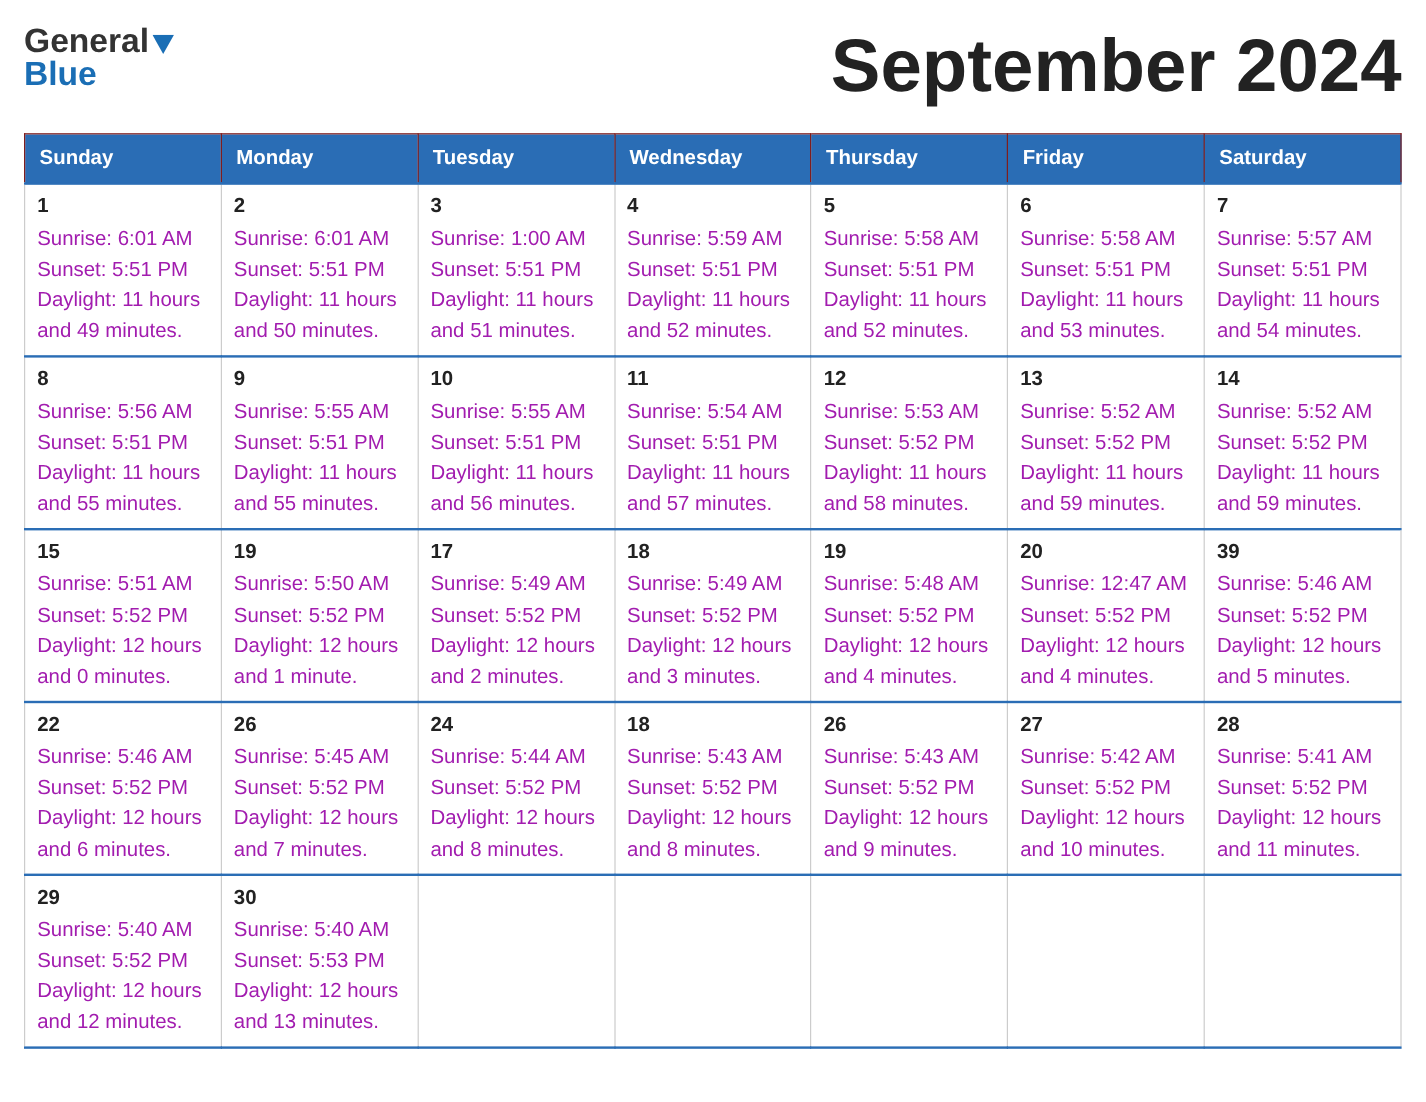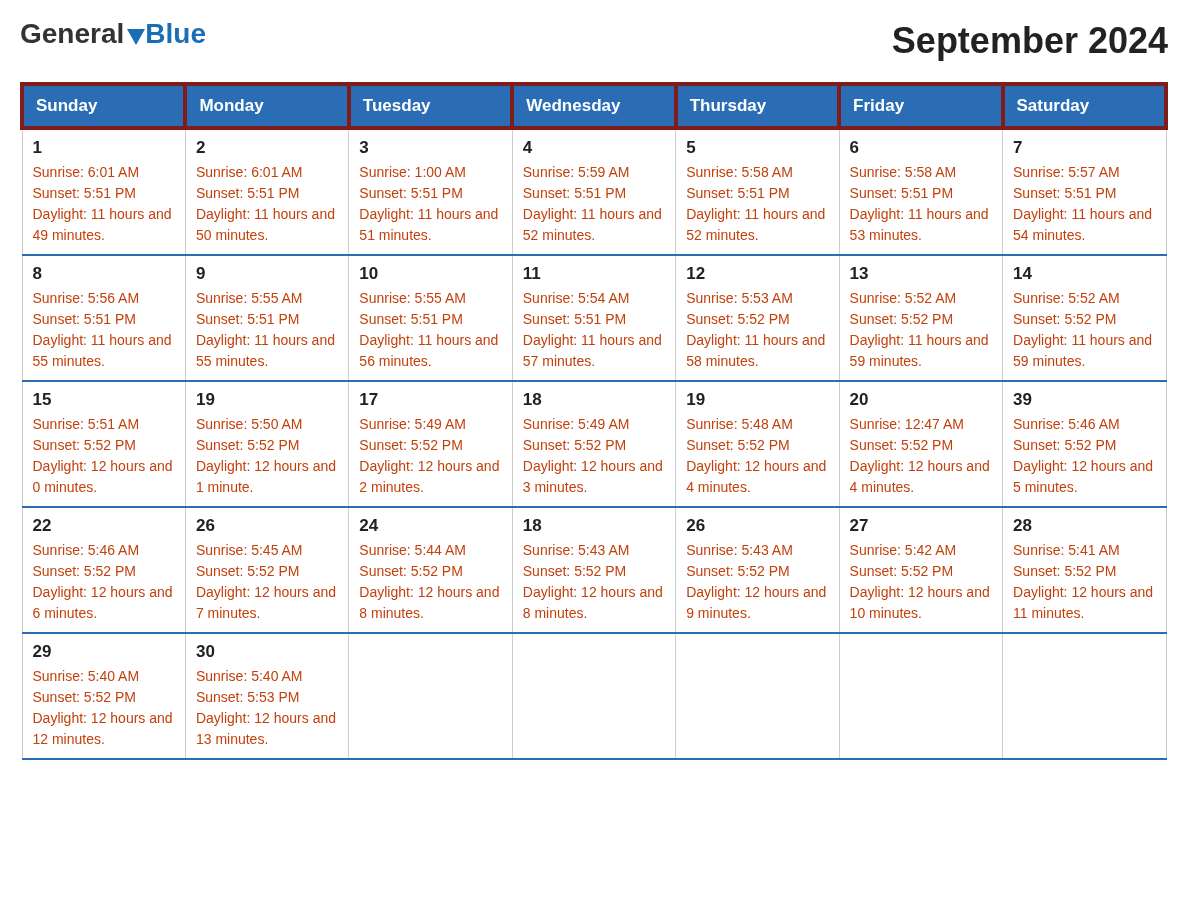--- a/index.html
+++ b/index.html
@@ -16,82 +16,82 @@
       align-items: flex-start;
       margin-bottom: 20px;
     }
     .logo {
       display: flex;
       align-items: center;
       gap: 2px;
     }
     .logo-text-block {
       display: flex;
-      flex-direction: row;
+      flex-direction: column;
       line-height: 1;
     }
     .logo-general-line {
       font-size: 28px;
       font-weight: bold;
       color: #333;
       display: flex;
       align-items: center;
     }
     .logo-blue-line {
       font-size: 28px;
       font-weight: bold;
       color: #1a6eb5;
     }
     .title-block {
       text-align: right;
     }
     .month-title {
-      font-size: 36px;
+      font-size: 62px;
       font-weight: bold;
       color: #222;
     }
     .location-title {
       font-size: 22px;
       color: #555;
       margin-top: 4px;
     }
     .calendar {
       width: 100%;
       border-collapse: collapse;
       border: 1.5px solid #888;
     }
     .calendar th {
       background-color: #2a6db5;
       color: #fff;
       padding: 10px 12px;
       text-align: left;
       font-size: 17px;
       font-weight: bold;
-      border: 4px solid #7f1d1d;
+      border: 1px solid #7f1d1d;
     }
     .calendar td {
       vertical-align: top;
       padding: 8px 10px;
       border: 1px solid #ccc;
       width: calc(100% / 7);
       min-height: 100px;
     }
     .calendar tr {
       border-bottom: 2px solid #2a6db5;
     }
     .day-num {
       font-size: 17px;
       font-weight: bold;
       color: #222;
       display: block;
       margin-bottom: 4px;
     }
     .day-info {
-      font-size: 14px;
-      color: #c2410c;
+      font-size: 17px;
+      color: #a21caf;
       line-height: 1.5;
     }
     .empty-cell {
       background: #fff;
     }
   </style>
 </head>
 <body>
 
 <div class="header">

